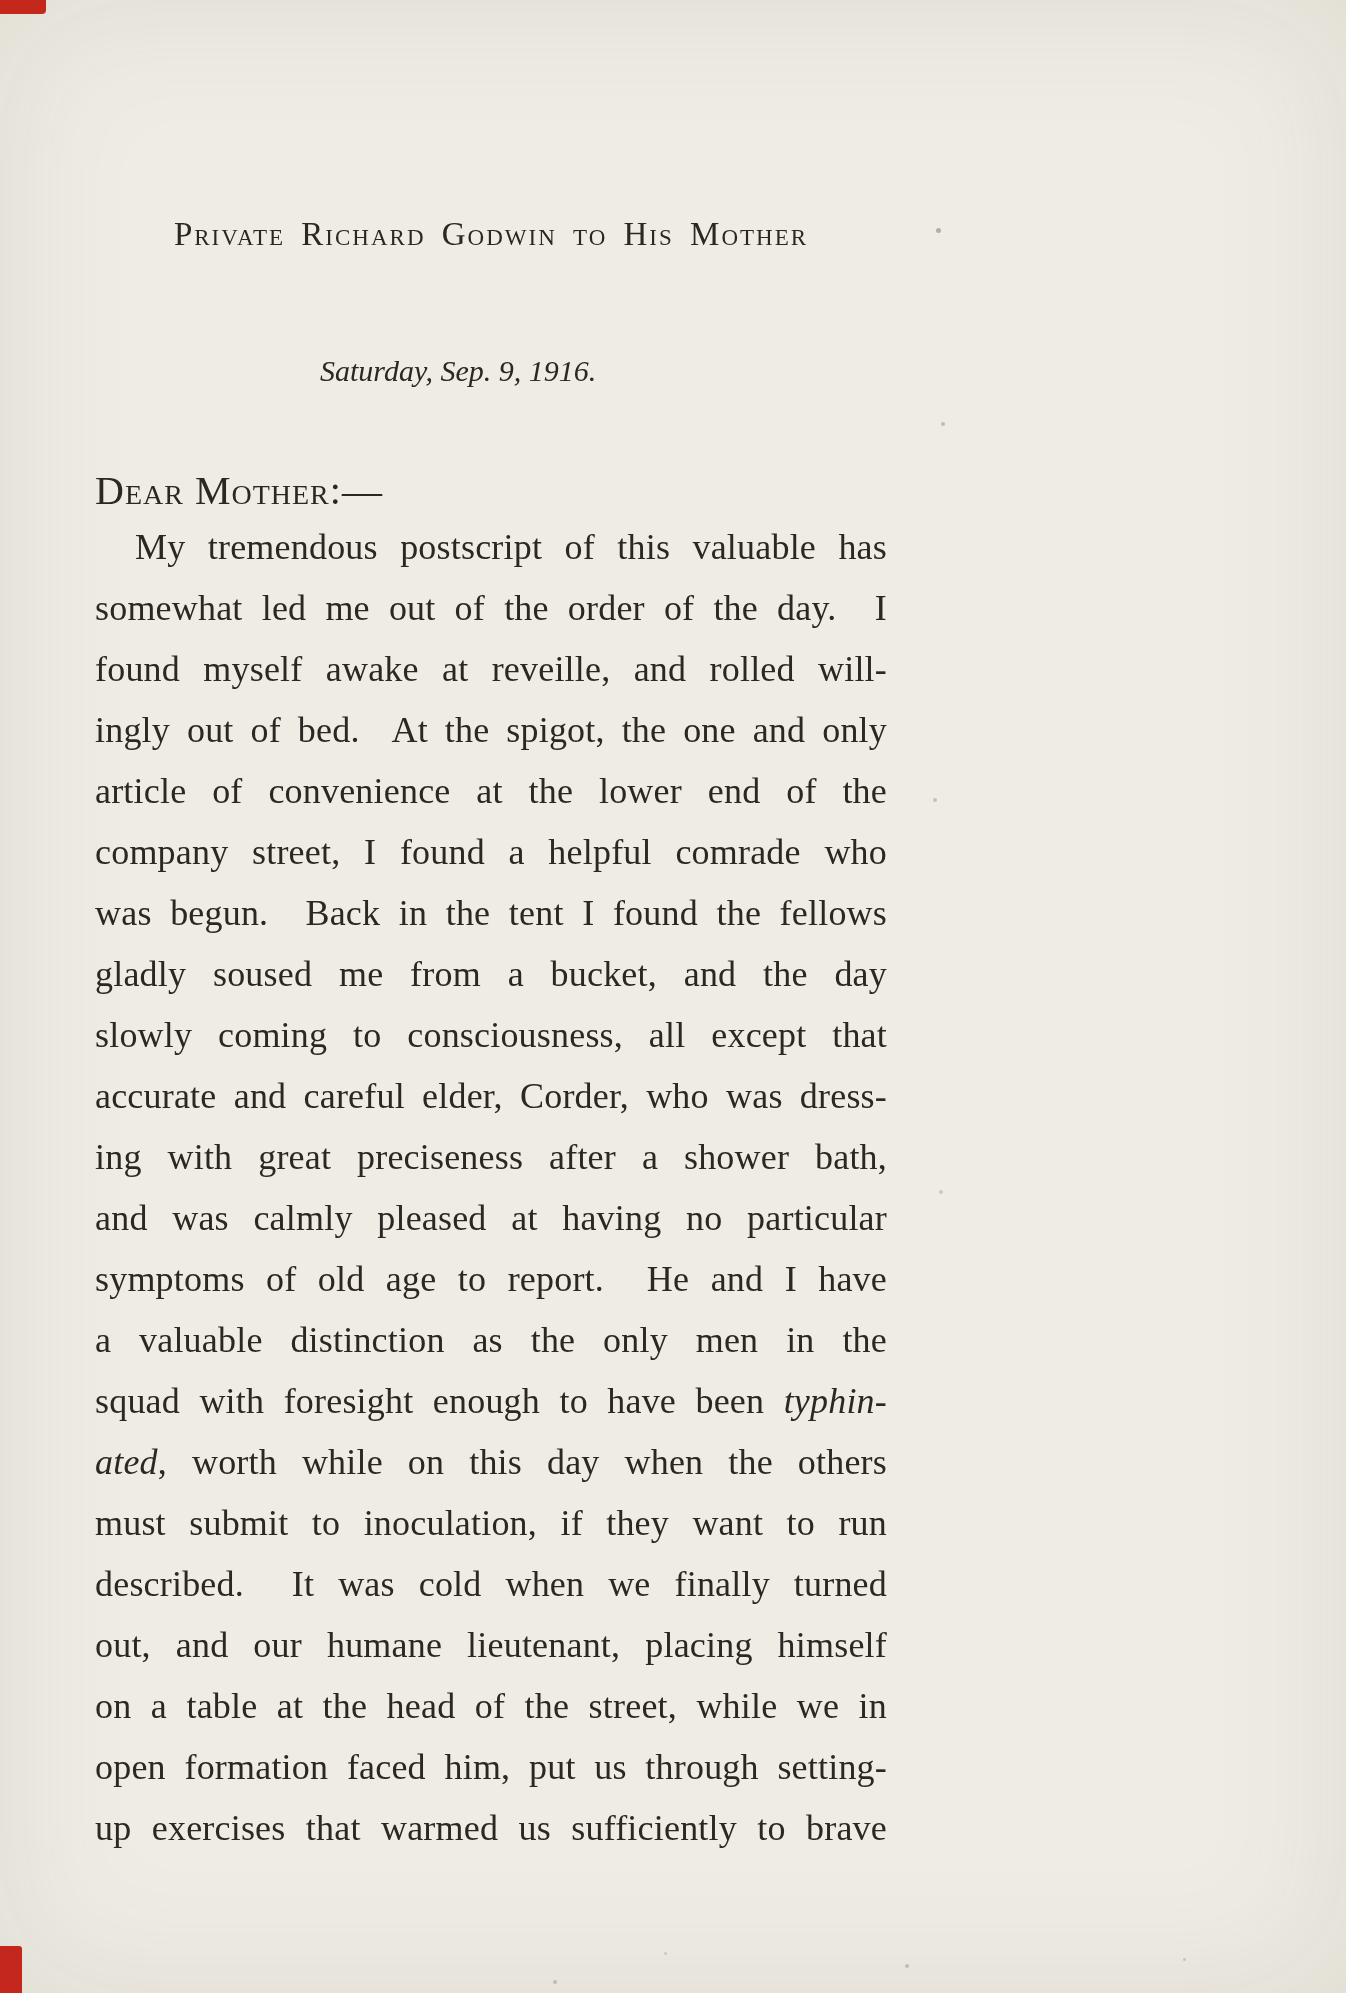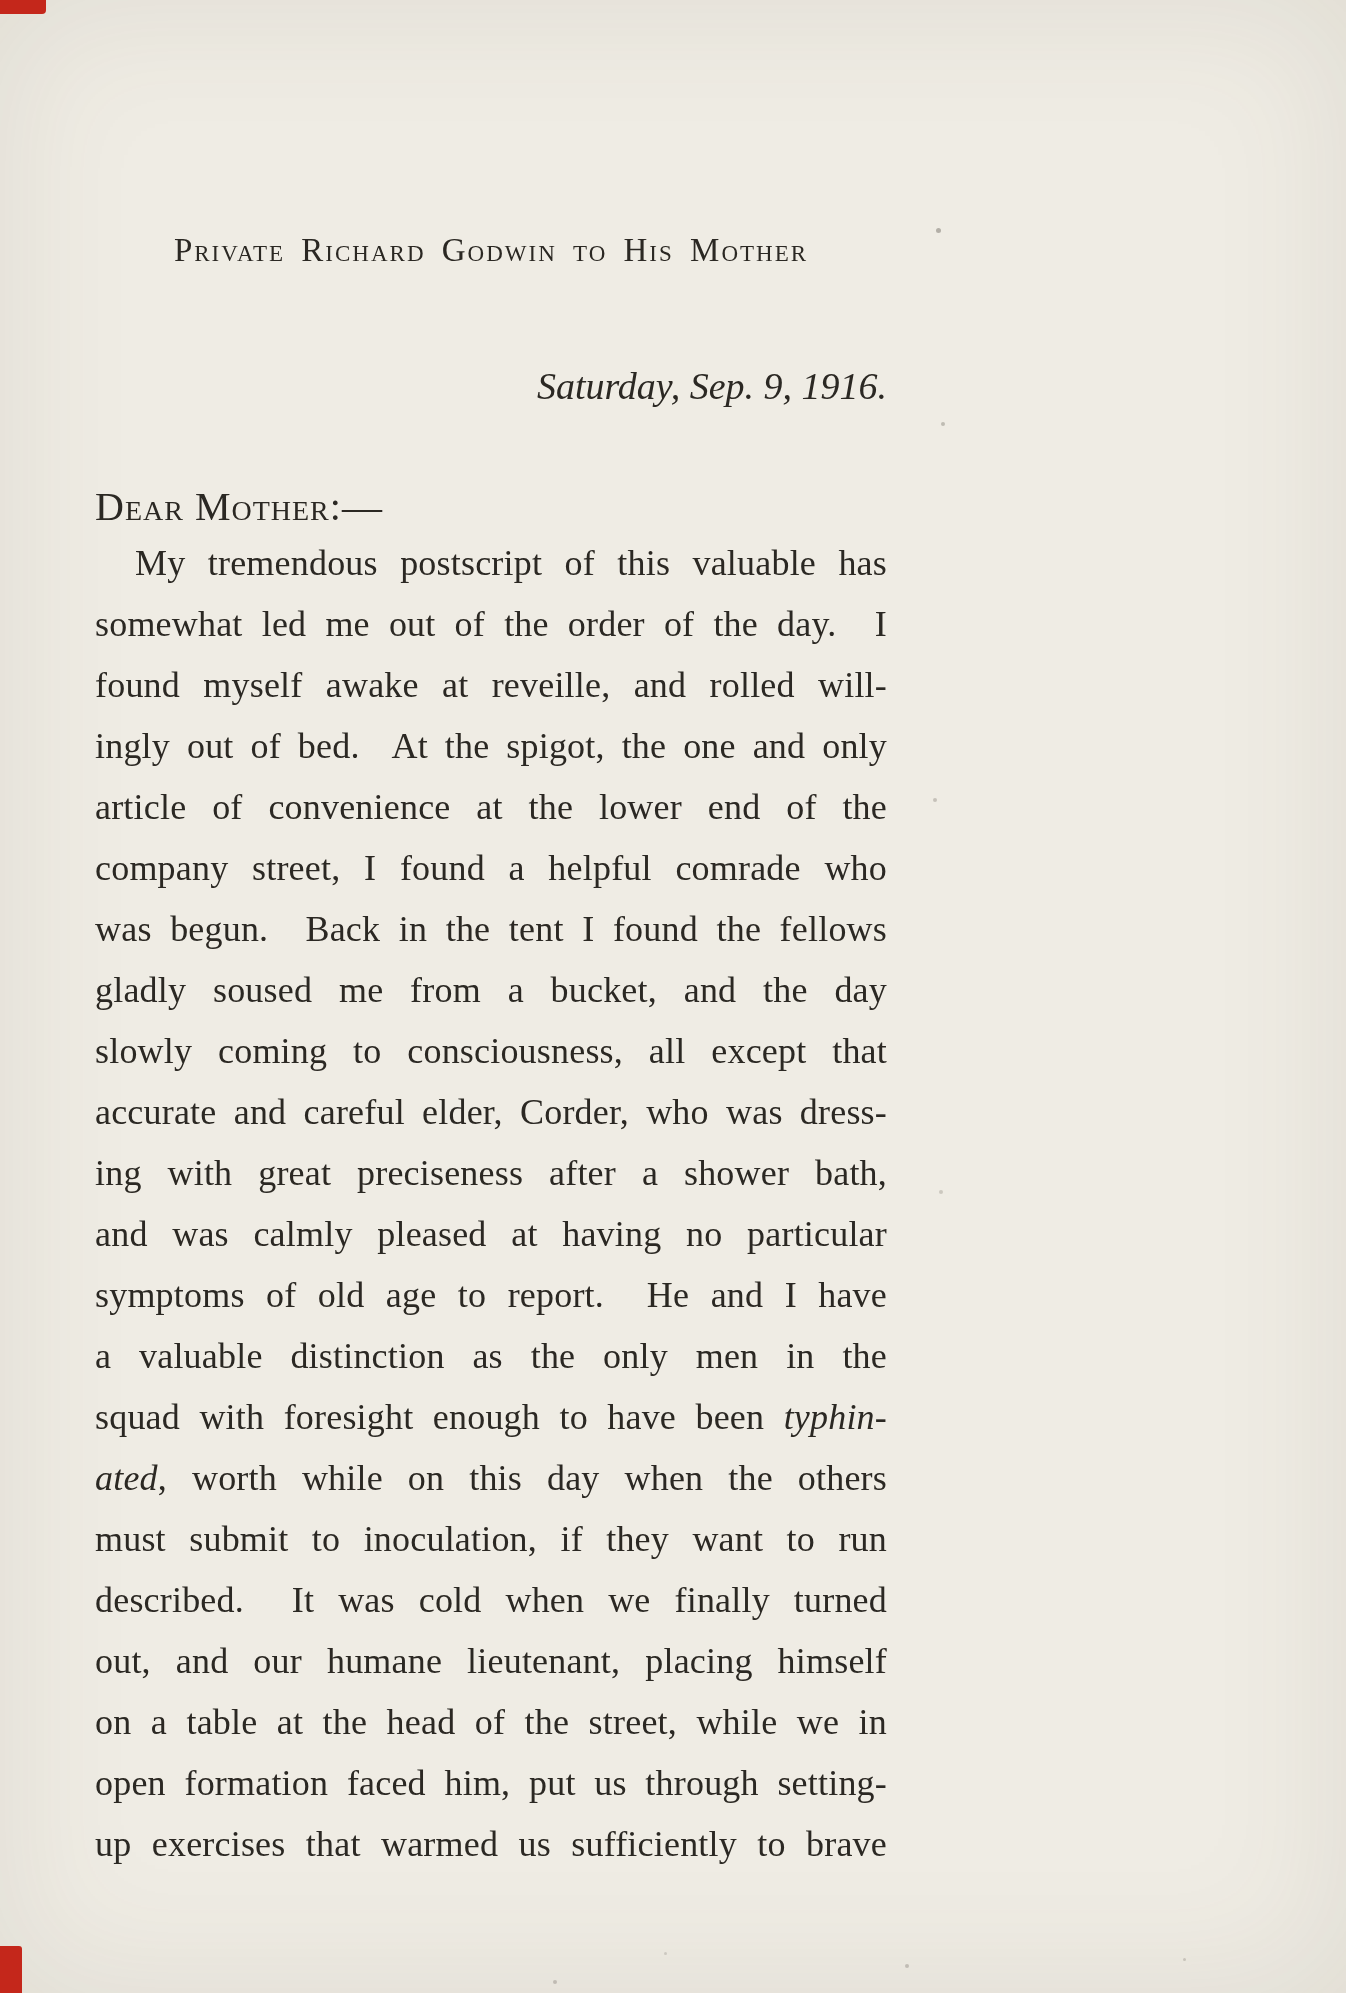--- a/index.html
+++ b/index.html
@@ -40,35 +40,35 @@
     border-radius: 50%;
     background: rgba(70, 63, 55, 0.35);
   }
   .column {
     position: absolute;
     left: 95px;
     top: 212px;
     width: 792px;
   }
   .heading {
-    margin: 16px;
+    margin: 0;
     font-weight: 400;
     font-variant: small-caps;
     font-size: 33px;
     line-height: 44px;
     letter-spacing: 2px;
     word-spacing: 6px;
     text-align: center;
   }
   .dateline-block {
     margin-top: 22px;
     font-style: italic;
-    font-size: 38px;
+    font-size: 30px;
     line-height: 37px;
-    text-align: right;
+    text-align: left;
     padding-left: 225px;
     white-space: pre-wrap;
   }
   .salutation {
     margin-top: 4px;
     font-variant: small-caps;
     font-size: 40px;
     line-height: 48px;
     letter-spacing: 1px;
   }

